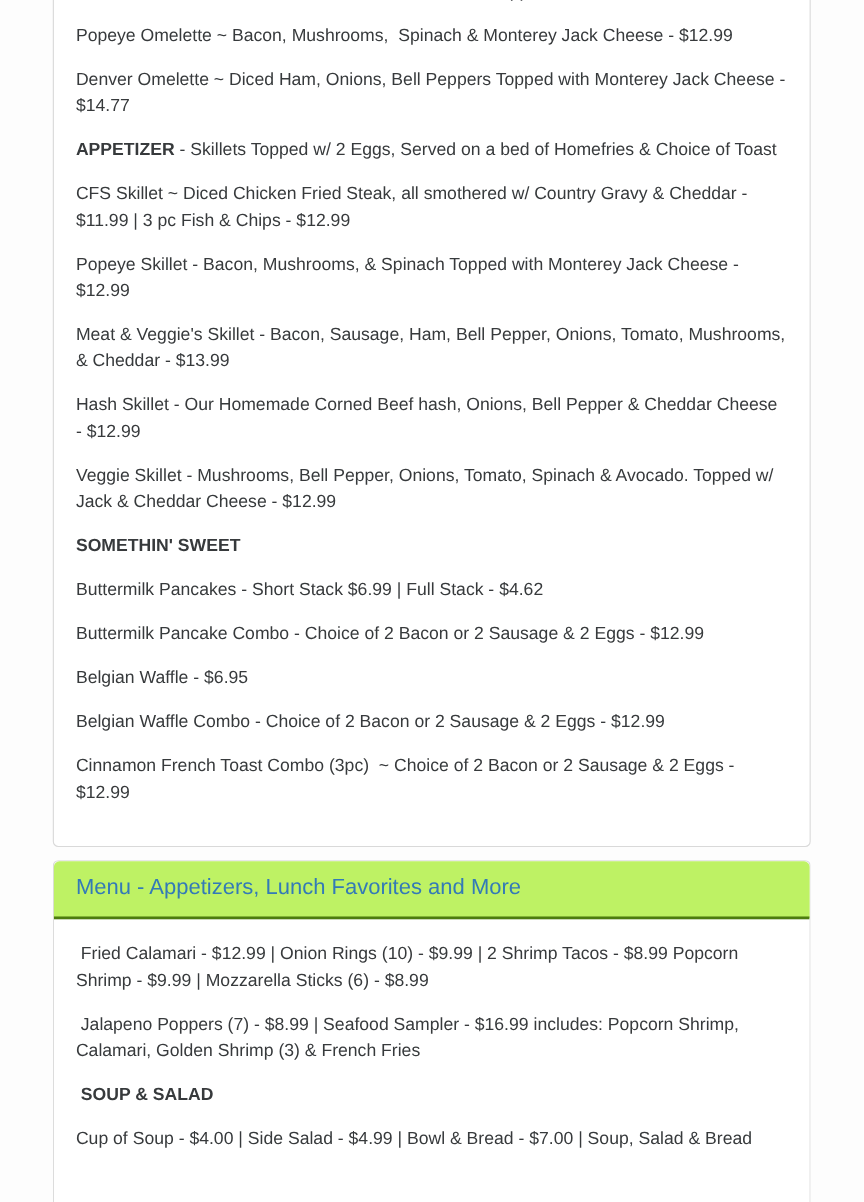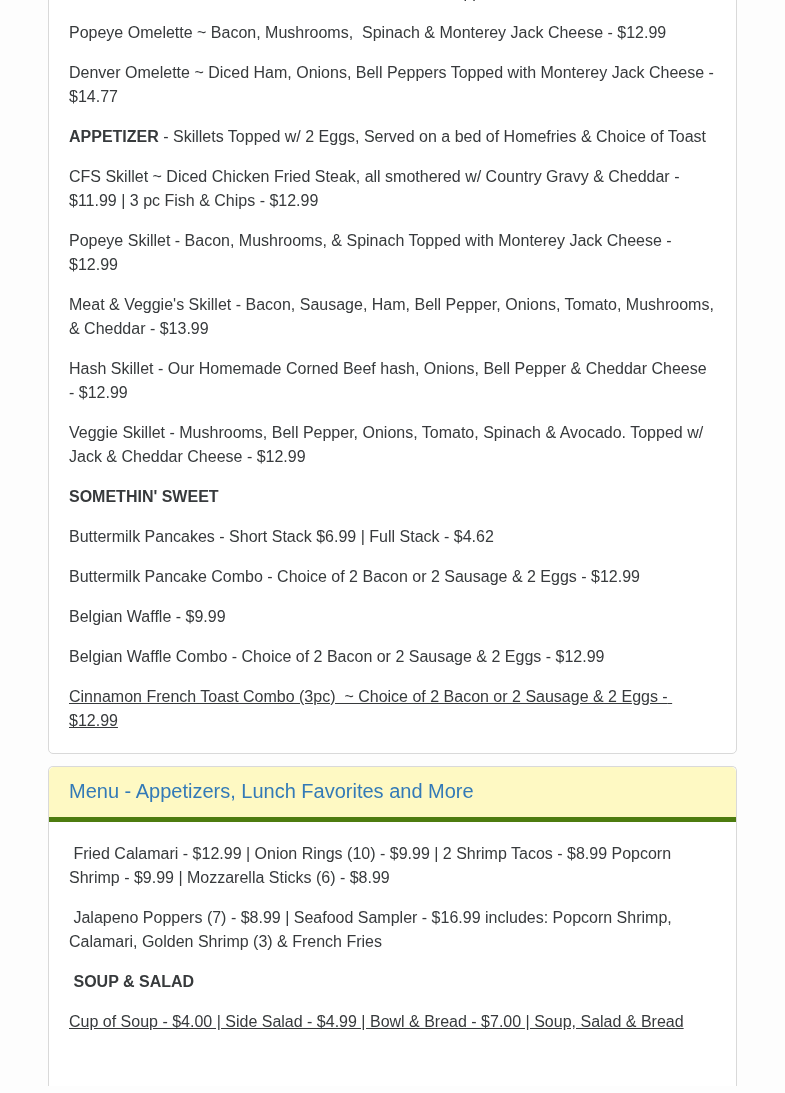--- a/index.html
+++ b/index.html
@@ -23,39 +23,39 @@
   .card-top {
     margin-top: -40px; 
   }
   .card-bottom {
     margin-top: 12px;
     min-height: 320px;  
     border-bottom: 0;
     border-radius: 5px 5px 0 0;
   }
   .card-header {
-    background: #fef9c3;
+    background: #bef264;
     padding: 12px 20px;
-    border-bottom: 5px solid #4d7c0f;
+    border-bottom: 3px solid #4d7c0f;
     border-radius: 5px 5px 0 0;
   }
   .card-title {
     color: #337ab7;
     font-size: 20px;
     line-height: 25px;
     font-weight: 400;
     cursor: pointer;
     display: inline-block;
   }
   .card-body { padding: 20px; }
   .card-body p {
     margin: 0 0 16px 0;
     white-space: pre-wrap; 
   }
-  .card-body p:last-child { margin-bottom: 0; text-decoration: underline; }
+  .card-body p:last-child { margin-bottom: 16px; }
   .card-body strong { font-weight: 700; }
 </style>
 </head>
 <body>
 
 <div class="wrap">
 
   <div class="card card-top">
     <div class="card-body">
         <p>Ham &amp; Cheese Omelette ~ Diced Ham, Onions, Bell Peppers &amp; Cheddar Cheese - $11.99</p>
@@ -63,21 +63,21 @@
         <p>Denver Omelette ~ Diced Ham, Onions, Bell Peppers Topped with Monterey Jack Cheese - $14.77</p>
         <p><strong>APPETIZER</strong> - Skillets Topped w/ 2 Eggs, Served on a bed of Homefries &amp; Choice of Toast</p>
         <p>CFS Skillet ~ Diced Chicken Fried Steak, all smothered w/ Country Gravy &amp; Cheddar - $11.99 | 3 pc Fish &amp; Chips - $12.99</p>
         <p>Popeye Skillet - Bacon, Mushrooms, &amp; Spinach Topped with Monterey Jack Cheese - $12.99</p>
         <p>Meat &amp; Veggie's Skillet - Bacon, Sausage, Ham, Bell Pepper, Onions, Tomato, Mushrooms, &amp; Cheddar - $13.99</p>
         <p>Hash Skillet - Our Homemade Corned Beef hash, Onions, Bell Pepper &amp; Cheddar Cheese - $12.99</p>
         <p>Veggie Skillet - Mushrooms, Bell Pepper, Onions, Tomato, Spinach &amp; Avocado. Topped w/ Jack &amp; Cheddar Cheese - $12.99</p>
         <p><strong>SOMETHIN' SWEET</strong></p>
         <p>Buttermilk Pancakes - Short Stack $6.99 | Full Stack - $4.62</p>
         <p>Buttermilk Pancake Combo - Choice of 2 Bacon or 2 Sausage &amp; 2 Eggs - $12.99</p>
-        <p>Belgian Waffle - $9.99</p>
+        <p>Belgian Waffle - $6.95</p>
         <p>Belgian Waffle Combo - Choice of 2 Bacon or 2 Sausage &amp; 2 Eggs - $12.99</p>
         <p>Cinnamon French Toast Combo (3pc)  ~ Choice of 2 Bacon or 2 Sausage &amp; 2 Eggs - $12.99</p>
       </div>
   </div>
 
   <div class="card card-bottom">
     <div class="card-header">
       <span class="card-title">Menu - Appetizers, Lunch Favorites and More</span>
     </div>
     <div class="card-body">

